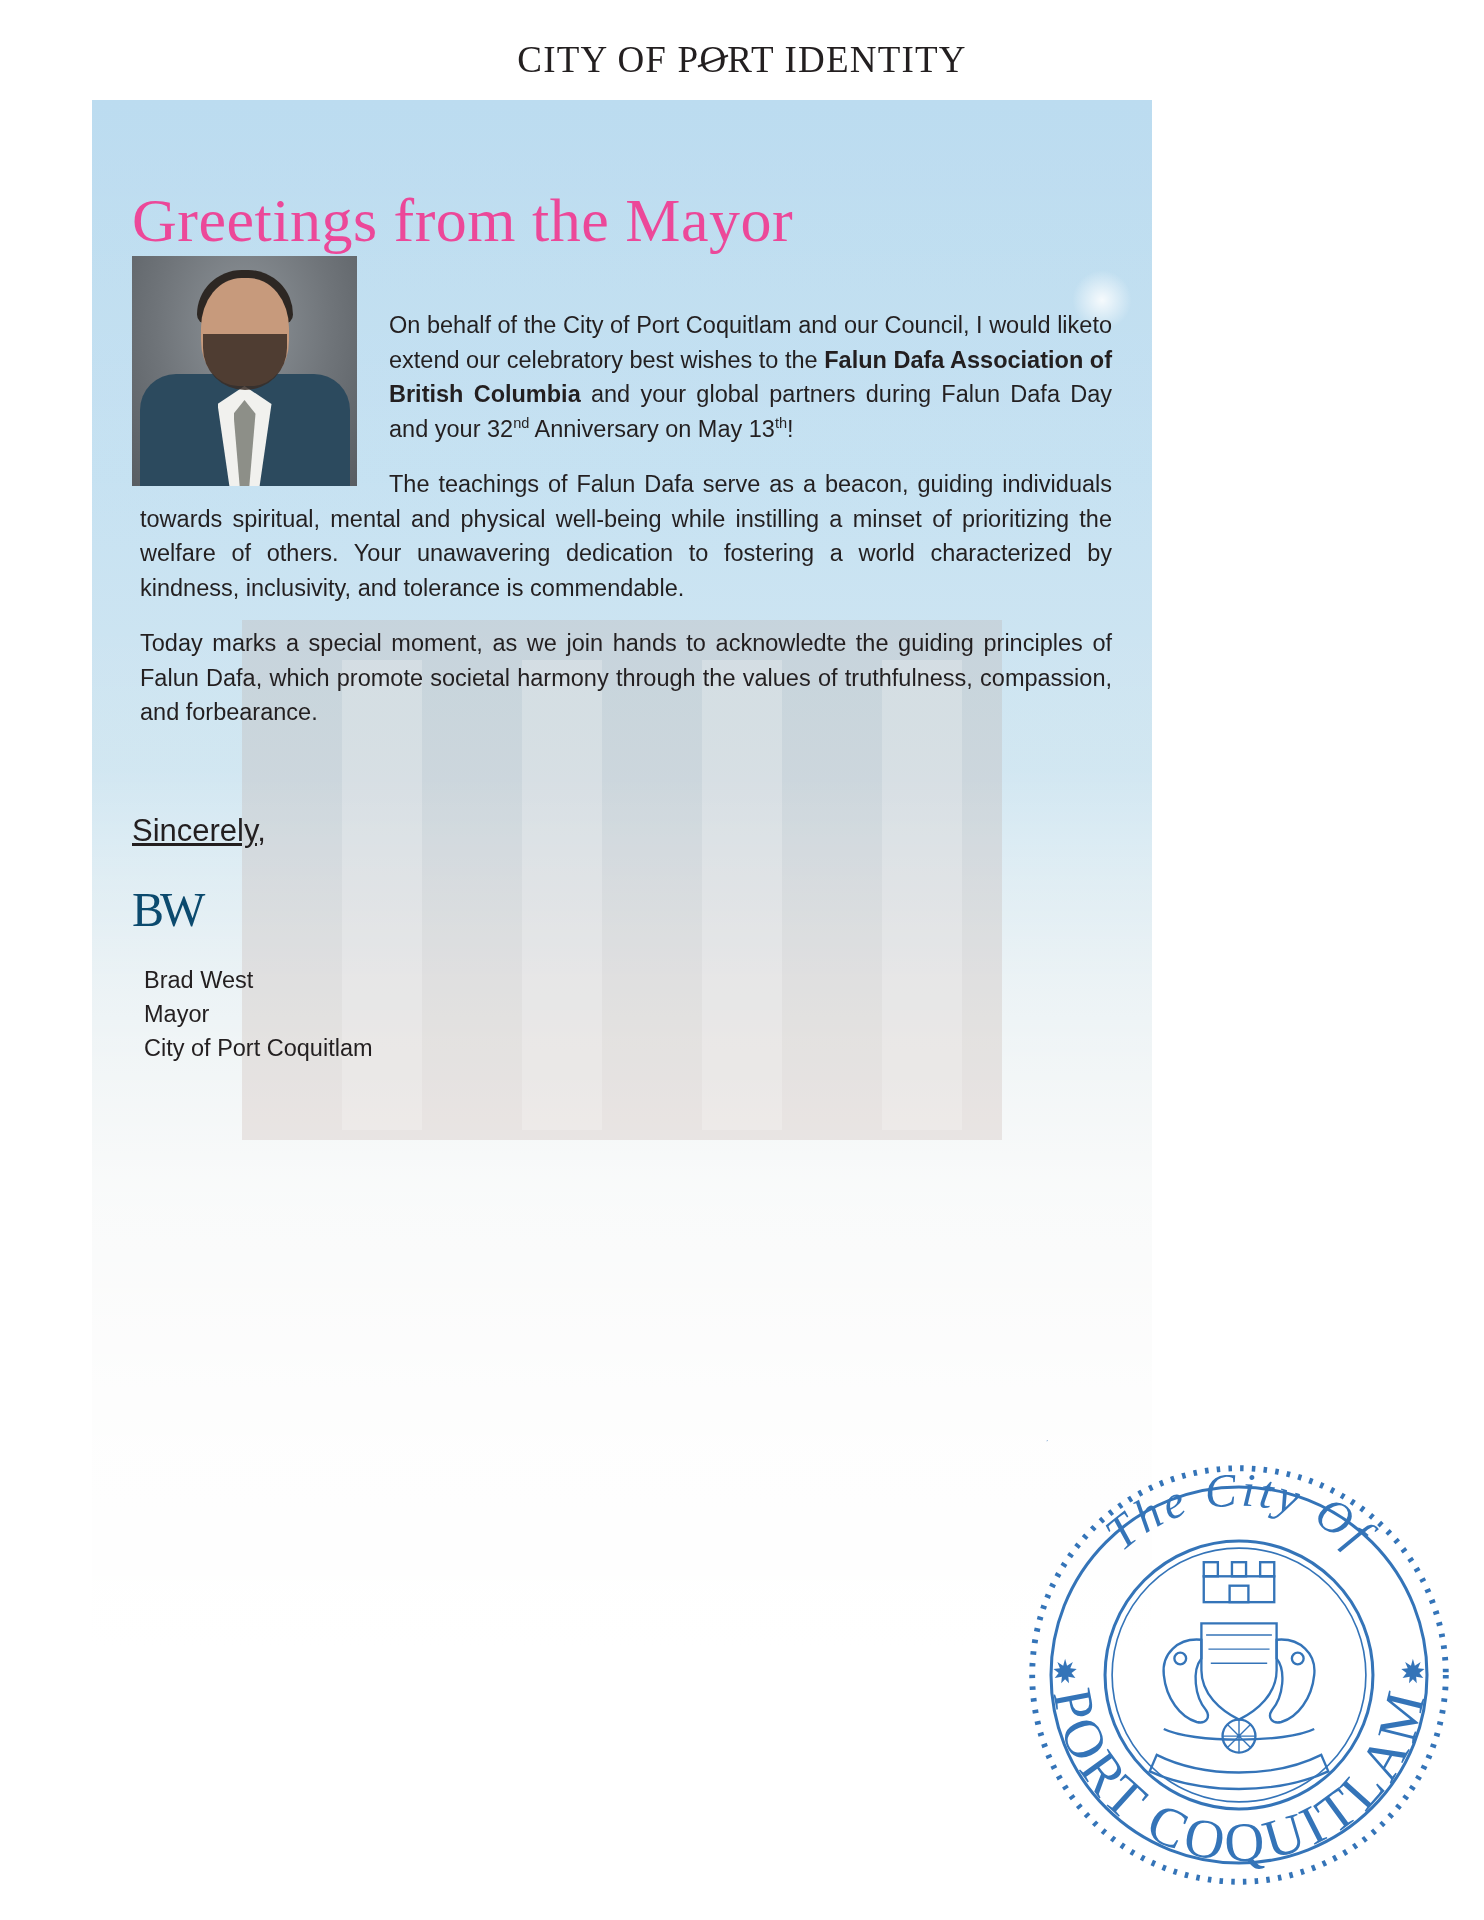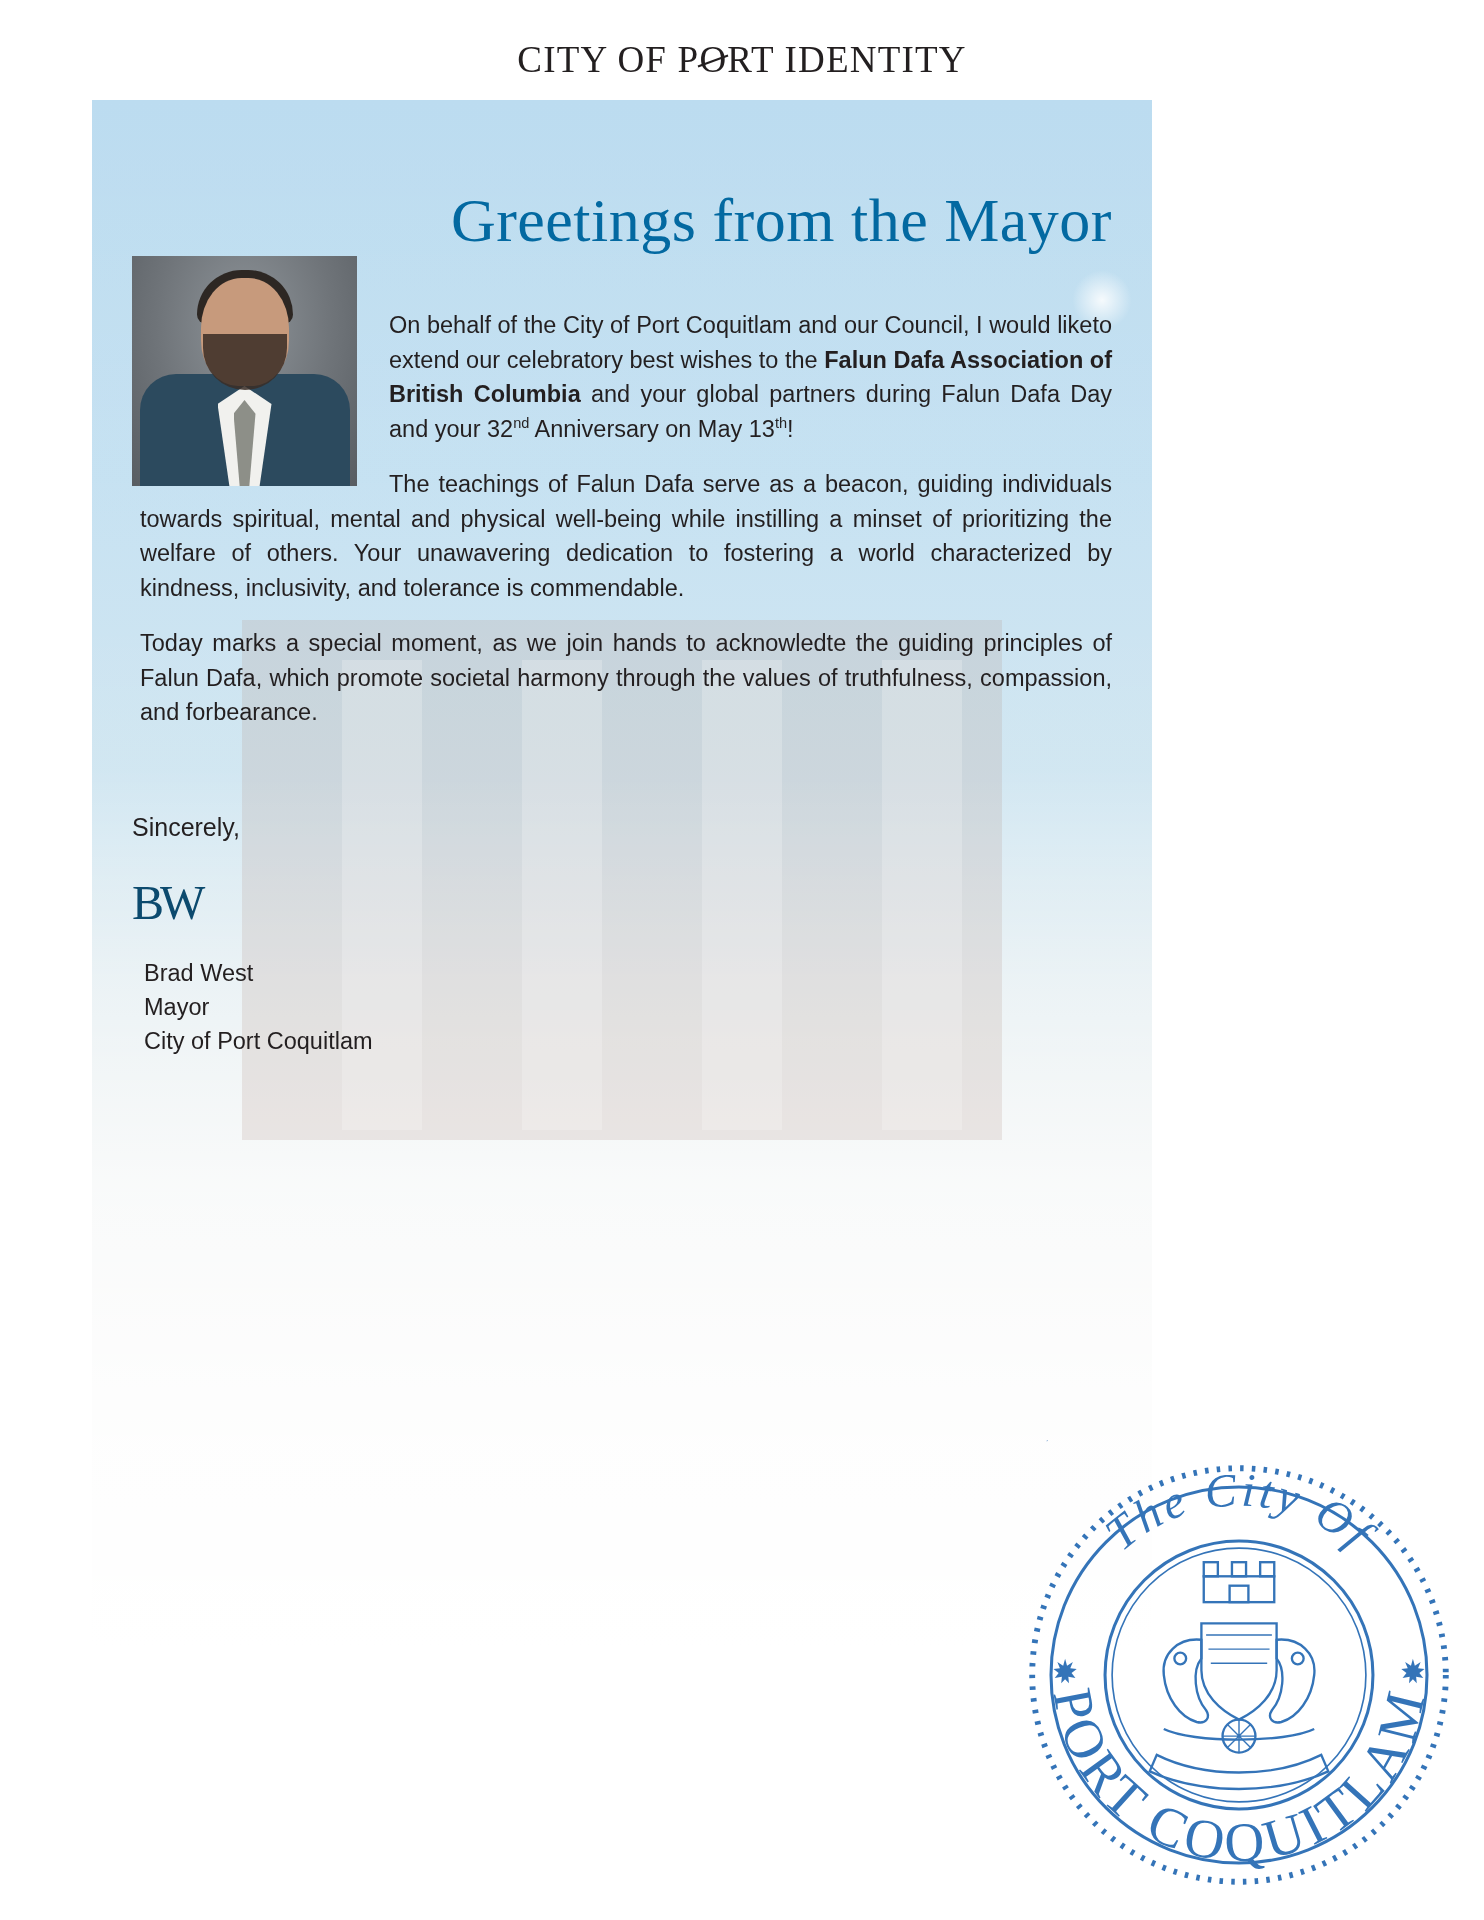--- a/index.html
+++ b/index.html
@@ -84,22 +84,22 @@
   .content {
     position: relative;
     z-index: 2;
     padding: 0 40px;
   }
 
   .doc-title {
     font-family: "Liberation Serif", serif;
     font-size: 62px;
     font-weight: 400;
-    color: #0369a1;
-    text-align: right;
+    color: #ec4899;
+    text-align: left;
     margin: 85px 0 0 0;
     letter-spacing: 0.5px;
   }
 
   
   .portrait {
     float: left;
     width: 225px;
     height: 230px;
     margin: 0 32px 6px 0;
@@ -145,22 +145,23 @@
     line-height: 1.47;
     color: #231f20;
     text-align: justify;
     margin: 0 0 21px 8px;
   }
   .para.first { margin-top: 52px; }
   .para b { font-weight: 700; }
   .para sup { font-size: 0.62em; vertical-align: super; }
 
   .sincerely {
-    font-size: 25px;
+    font-size: 31px;
     margin: 62px 0 0 0;
+    text-decoration: underline;
   }
 
   .signature {
     margin: 18px 0 0 0;
     height: 86px;
     color: #0c4a6e;
     font-family: "Liberation Serif", serif;
     font-size: 48px;
     letter-spacing: -4px;
     line-height: 86px;

